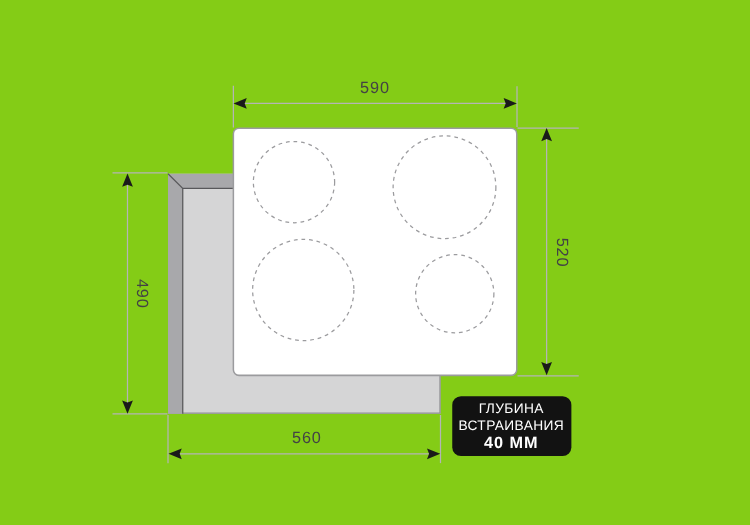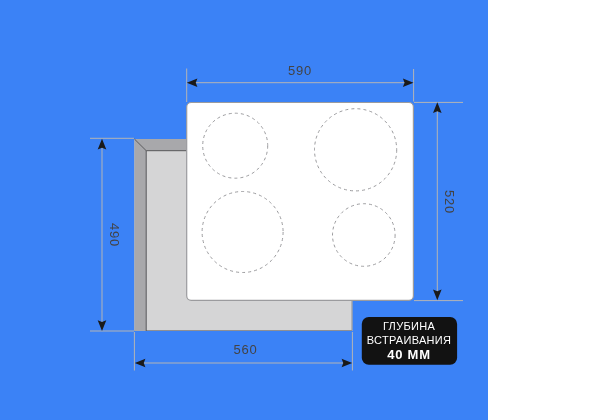--- a/index.html
+++ b/index.html
@@ -1,16 +1,16 @@
 <!DOCTYPE html>
 <html><head>
 <meta charset="utf-8">
 <style>
   html,body{margin:0;padding:0;background:#ffffff;}
-  #stage{position:relative;width:488px;height:420px;background:#3b82f6;overflow:hidden;
+  #stage{position:relative;width:600px;height:420px;background:#84cc16;overflow:hidden;
          font-family:"Liberation Sans", sans-serif;will-change:transform;}
   svg text{font-family:"Liberation Sans", sans-serif;}
 </style>
 </head>
 <body>
 
 <div id="stage">
 <svg width="600" height="420" viewBox="0 0 600 420" xmlns="http://www.w3.org/2000/svg">
 
   <g>

